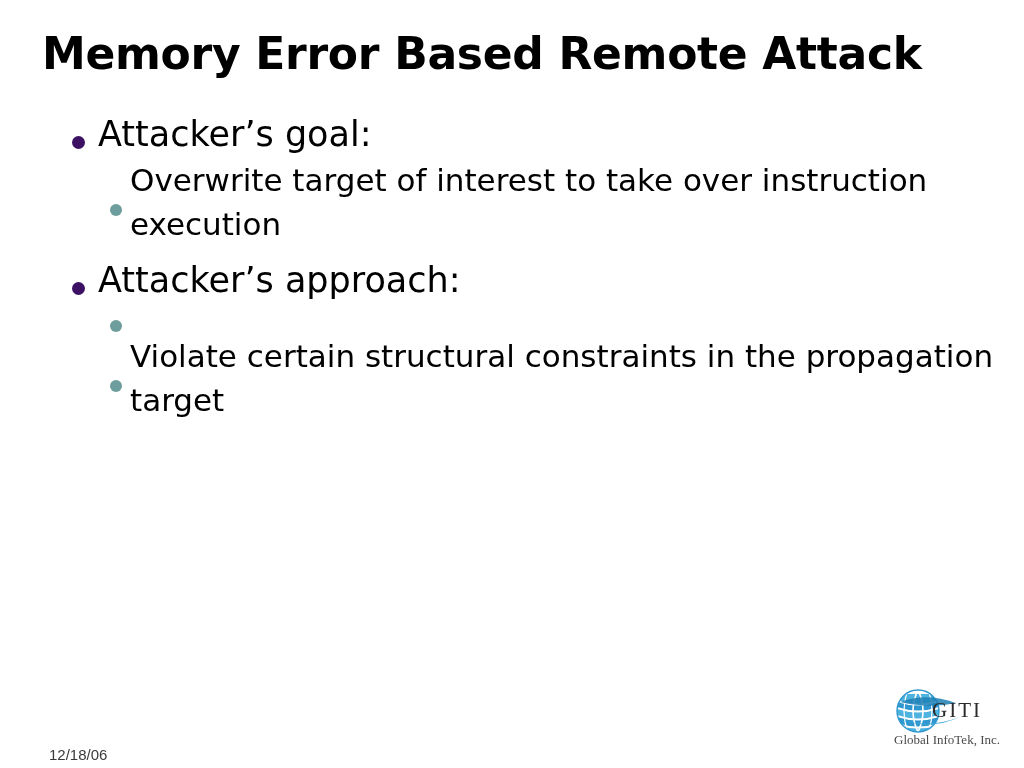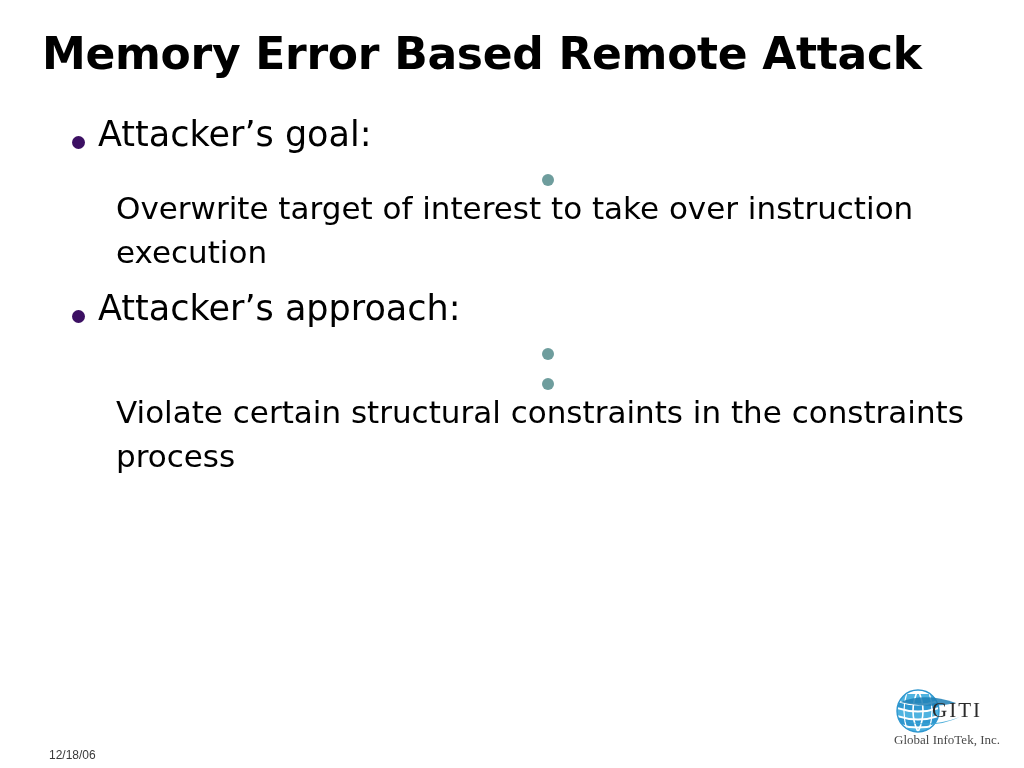--- a/index.html
+++ b/index.html
@@ -74,21 +74,20 @@
     line-height: 44px;
     color: #000000;
     font-weight: normal;
   }
 
   
   .level2 {
     padding-left: 110px;
     padding-right: 30px;
     margin-bottom: 2px;
-    flex-direction: column;
   }
   .level2 .marker {
     flex: 0 0 auto;
     width: 20px;
     padding-top: 16px;
     line-height: 0;
   }
   .level2 .dot {
     display: block;
     width: 12px;
@@ -106,21 +105,21 @@
   }
 
   .gap-before { margin-top: 12px; }
 
   
   .footer-date {
     position: absolute;
     left: 49px;
     top: 748px;
     font-family: "Liberation Sans", sans-serif;
-    font-size: 12px;
+    font-size: 15px;
     line-height: 14px;
     color: #3a3a3a;
     text-align: right;
   }
 
   
   .logo {
     position: absolute;
     left: 876px;
     top: 688px;
@@ -192,21 +191,21 @@
     <div class="bullet-row level2">
       <span class="marker">
         <span class="dot" style="background: rgb(110, 157, 157);"></span>
       </span>
     </div>
 
     <div class="bullet-row level2">
       <span class="marker">
         <span class="dot" style="background: rgb(110, 157, 157);"></span>
       </span>
-      <span class="btext">Violate certain structural constraints in the constraints process</span>
+      <span class="btext">Violate certain structural constraints in the propagation target</span>
     </div>
 
   </div>
 
   <div class="footer-date">12/18/06</div>
 
   <div class="logo">
     <div class="logo-mark">
       <svg width="124" height="46" viewBox="0 0 124 46">
         <defs>

